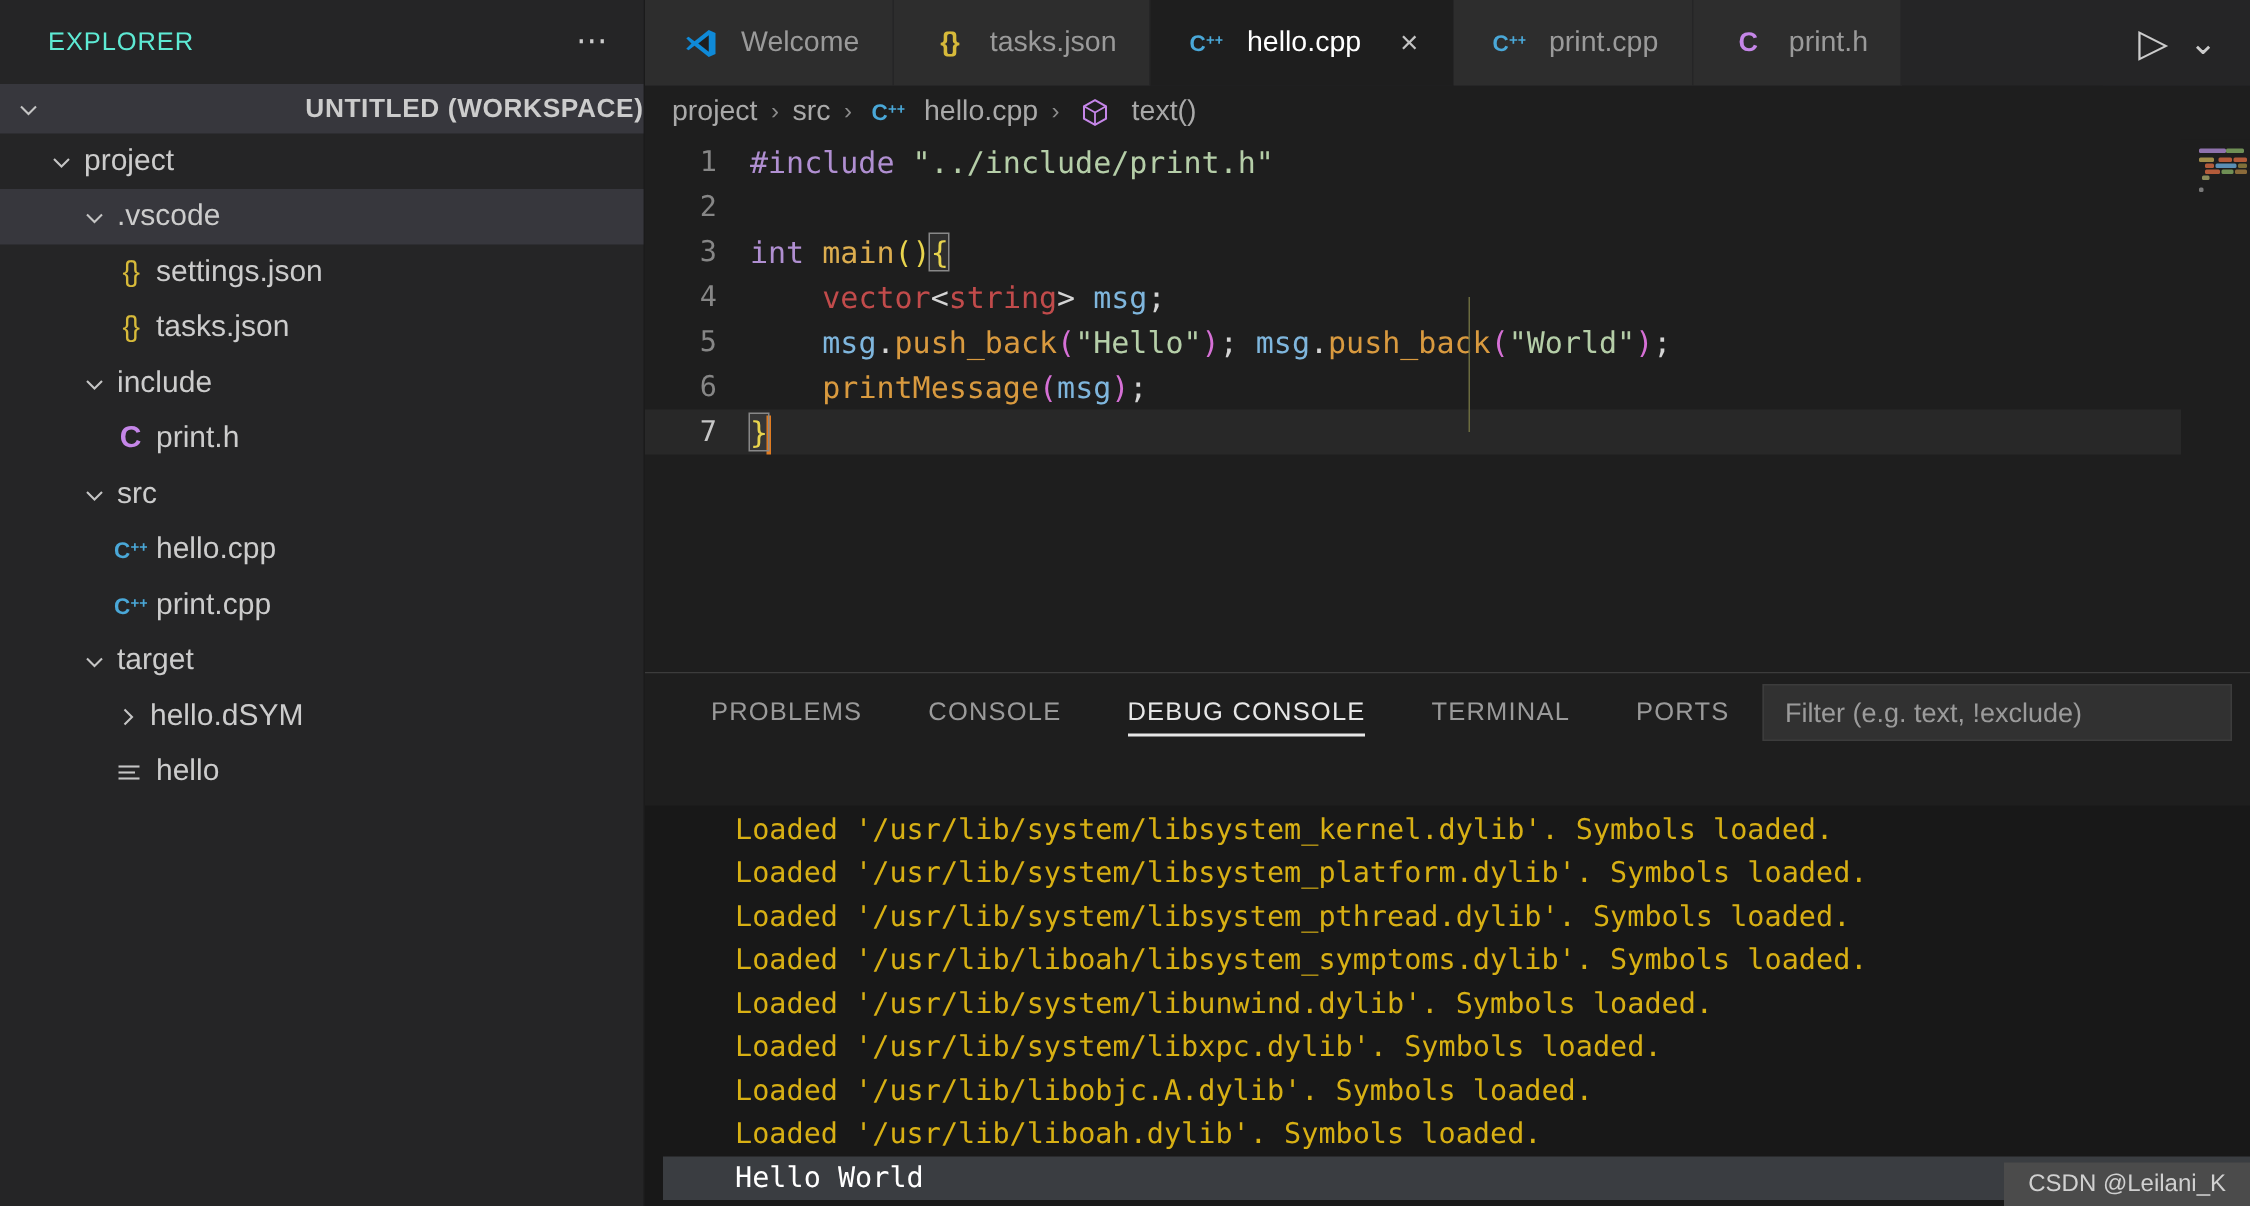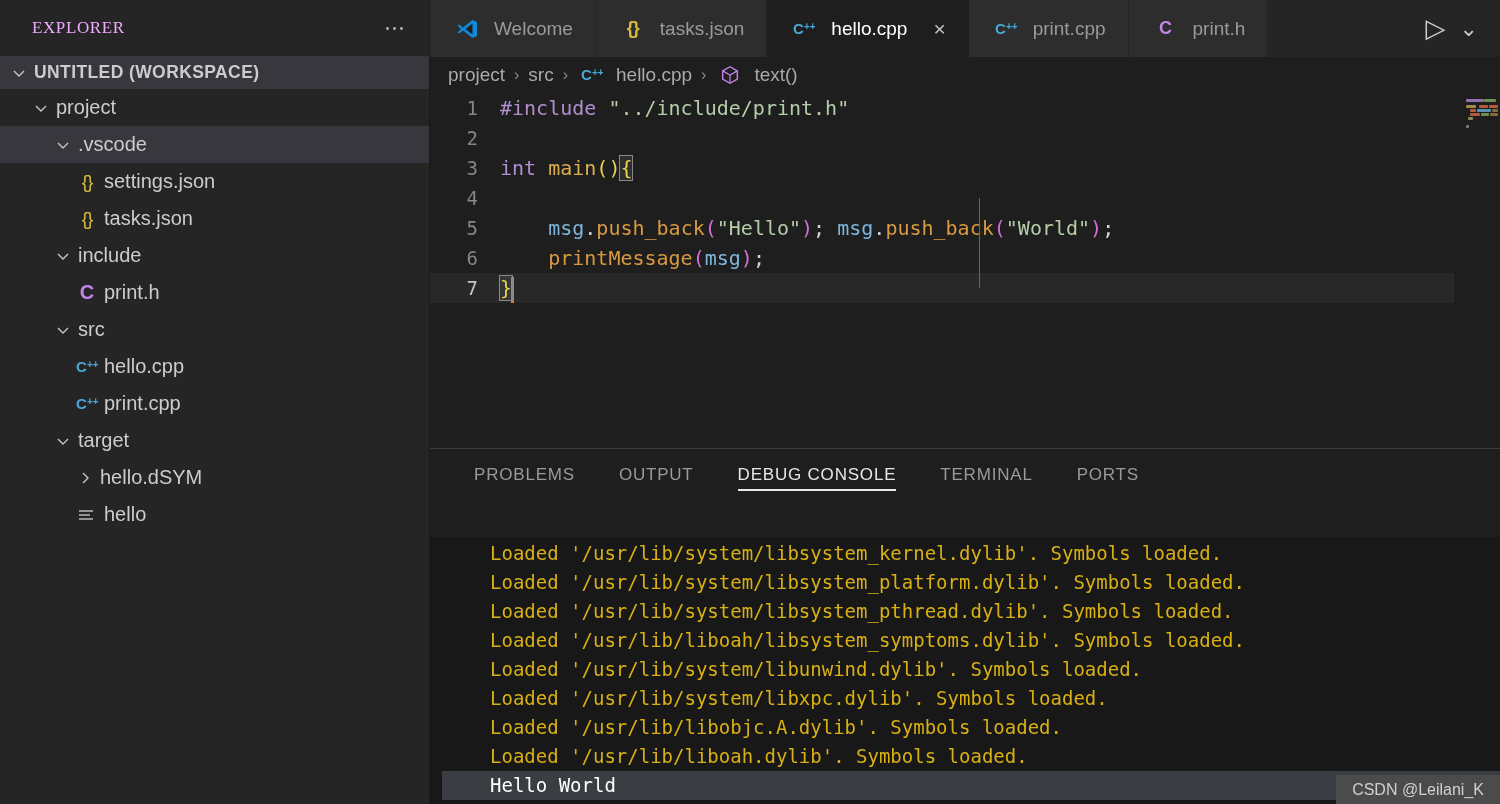--- a/index.html
+++ b/index.html
@@ -30,21 +30,21 @@
     height: 56px;
     display: flex;
     align-items: center;
     justify-content: space-between;
     padding: 0 22px 0 32px;
     color: #bbbbbb;
     font-size: 17px;
     letter-spacing: 0.6px;
     background: #252526;
   }
-  #sidebar-header .title { font-weight: 400; color: #f0abfc; font-family: Liberation Serif, serif; }
+  #sidebar-header .title { font-weight: 400; color: #5eead4; }
   #sidebar-header .more {
     color: #cccccc; font-size: 21px; line-height: 10px;
     letter-spacing: 2px;
     cursor: pointer;
   }
   .tree { display: flex; flex-direction: column; }
   .row {
     height: 37px;
     display: flex;
     align-items: center;
@@ -73,21 +73,21 @@
     font-size: 17px; font-weight: bold;
     font-family: "Liberation Sans", sans-serif;
   }
   .ficon.json { color: #d7ba3a; font-size: 19px; font-weight: 400; letter-spacing: -1px;}
   .ficon.h { color: #c586e8; font-size: 20px; }
   .ficon.cpp { color: #4aa8d8; font-size: 19px; }
   .ficon.bin { color: #c5c5c5; font-size: 17px; }
   .lbl { padding-left: 2px; }
 
   
-  .ind0 { padding-left: 6px; }
+  .ind0 { padding-left: 6px; justify-content: space-between; }
   .ind1 { padding-left: 28px; }
   .ind2 { padding-left: 50px; }
   .ind3 { padding-left: 72px; }
 
   
   #main {
     flex: 1 1 auto;
     display: flex;
     flex-direction: column;
     min-width: 0;
@@ -494,21 +494,21 @@
           </span>
           <span>text()</span>
         </span>
       </div>
 
     <div id="editor">
       <div id="code-lines">
           <div class="codeline"><span class="lineno">1</span><span class="codetext"><span class="t-pre">#include </span><span class="t-str">"../include/print.h"</span></span></div>
           <div class="codeline"><span class="lineno">2</span><span class="codetext"></span></div>
           <div class="codeline"><span class="lineno">3</span><span class="codetext"><span class="t-key">int </span><span class="t-fn">main</span><span class="t-paren-y">()</span><span class="t-paren-y brace-box">{</span></span></div>
-          <div class="codeline"><span class="lineno">4</span></div>
+          <div class="codeline"><span class="lineno">4</span><span class="codetext"><span class="t-plain">    </span><span class="t-type">vector</span><span class="t-op">&lt;</span><span class="t-type">string</span><span class="t-op">&gt; </span><span class="t-var">msg</span><span class="t-plain">;</span></span></div>
           <div class="codeline"><span class="lineno">5</span><span class="codetext"><span class="t-plain">    </span><span class="t-var">msg</span><span class="t-plain">.</span><span class="t-fn2">push_back</span><span class="t-paren-m">(</span><span class="t-strlit">"Hello"</span><span class="t-paren-m">)</span><span class="t-plain">; </span><span class="t-var">msg</span><span class="t-plain">.</span><span class="t-fn2">push_back</span><span class="t-paren-m">(</span><span class="t-strlit">"World"</span><span class="t-paren-m">)</span><span class="t-plain">;</span></span></div>
           <div class="codeline"><span class="lineno">6</span><span class="codetext"><span class="t-plain">    </span><span class="t-fn2">printMessage</span><span class="t-paren-m">(</span><span class="t-var">msg</span><span class="t-paren-m">)</span><span class="t-plain">;</span></span></div>
           <div class="codeline current"><span class="lineno">7</span><span class="codetext"><span class="t-paren-y brace-box">}</span><span class="cursor"></span></span></div>
         </div>
       <div id="minimap">
           <div class="mrow" style="left: 12px; top: 6px; width: 18px; background: rgb(143, 114, 173);"></div>
           <div class="mrow" style="left: 30px; top: 6px; width: 12px; background: rgb(111, 143, 85);"></div>
           <div class="mrow" style="left: 12px; top: 12px; width: 10px; background: rgb(160, 140, 74);"></div>
           <div class="mrow" style="left: 25px; top: 12px; width: 9px; background: rgb(179, 91, 58);"></div>
           <div class="mrow" style="left: 35px; top: 12px; width: 9px; background: rgb(179, 91, 58);"></div>
@@ -523,31 +523,32 @@
         </div>
     <div class="iguide" style="top: 105px; height: 90px;"></div>
       </div>
 
     <div id="panel">
       <div id="panel-tabs">
         <div class="ptab">
             <span>PROBLEMS</span>
           </div>
           <div class="ptab">
-            <span>OUTPUT</span>
+            <span>CONSOLE</span>
           </div>
           <div class="ptab active">
             <span>DEBUG CONSOLE</span>
           </div>
           <div class="ptab">
             <span>TERMINAL</span>
           </div>
           <div class="ptab">
             <span>PORTS</span>
           </div>
+          <input id="panel-filter" type="text" placeholder="Filter (e.g. text, !exclude)" style="">
       </div>
       <div id="console">
           <div class="conline">Loaded '/usr/lib/system/libsystem_kernel.dylib'. Symbols loaded.</div>
           <div class="conline">Loaded '/usr/lib/system/libsystem_platform.dylib'. Symbols loaded.</div>
           <div class="conline">Loaded '/usr/lib/system/libsystem_pthread.dylib'. Symbols loaded.</div>
           <div class="conline">Loaded '/usr/lib/liboah/libsystem_symptoms.dylib'. Symbols loaded.</div>
           <div class="conline">Loaded '/usr/lib/system/libunwind.dylib'. Symbols loaded.</div>
           <div class="conline">Loaded '/usr/lib/system/libxpc.dylib'. Symbols loaded.</div>
           <div class="conline">Loaded '/usr/lib/libobjc.A.dylib'. Symbols loaded.</div>
           <div class="conline">Loaded '/usr/lib/liboah.dylib'. Symbols loaded.</div>

